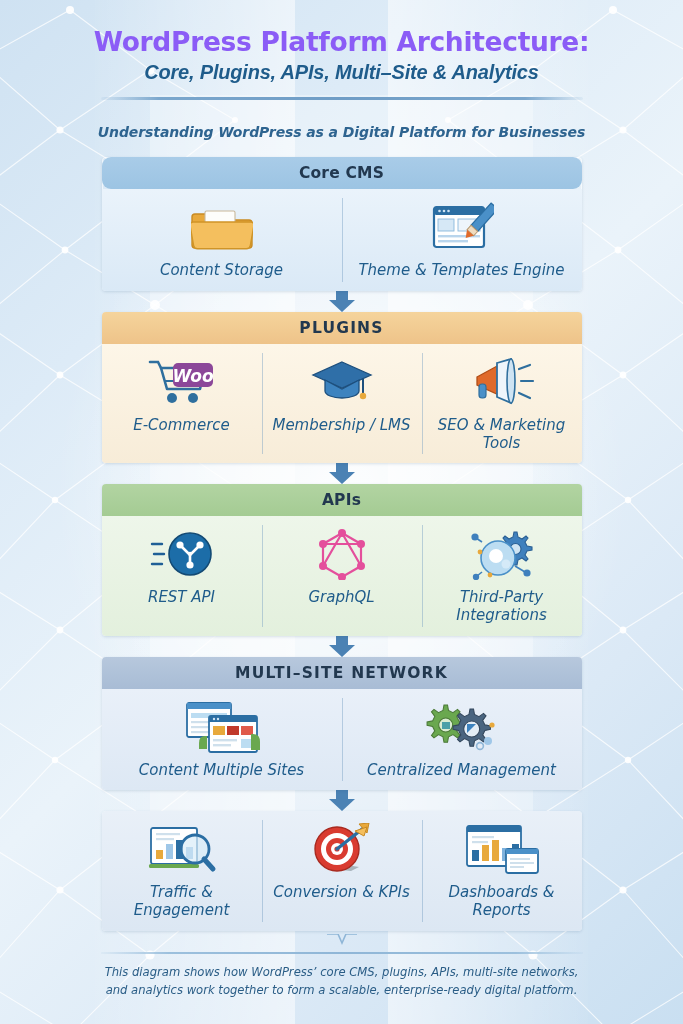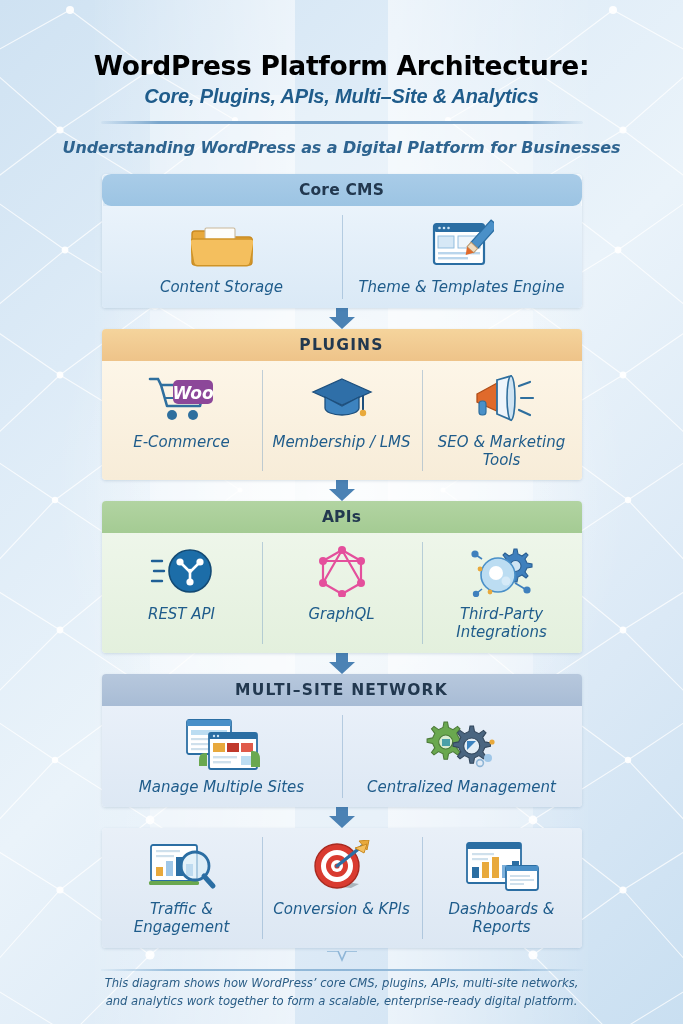--- a/index.html
+++ b/index.html
@@ -17,35 +17,35 @@
   
   #bg-mesh { position: absolute; inset: 0; width: 683px; height: 1024px; z-index: 0; }
 
   
   .page { position: relative; z-index: 2; width: 683px; height: 1024px; }
 
   
   .header { padding-top: 26px; text-align: center; }
   .title-1 {
     font-family: "DejaVu Sans", sans-serif;
-    font-size: 26.5px; font-weight: bold; color: #000000;
-    letter-spacing: -0.3px; line-height: 1.18; margin-top: 24px;
+    font-size: 26.5px; font-weight: bold; color: #8b5cf6;
+    letter-spacing: -0.3px; line-height: 1.18;
   }
   .title-2 {
     font-family: Liberation Sans, sans-serif;
     font-size: 20px; font-weight: bold; color: #1f5c8b;
     font-style: italic; letter-spacing: -0.2px; margin-top: 4px;
   }
   .title-rule {
     width: 482px; height: 3px; margin: 13px auto 0;
     background: linear-gradient(to right, rgba(140,180,215,0.12), #7ba7cd 12%, #6f9dc6 50%, #7ba7cd 88%, rgba(140,180,215,0.12));
     border-radius: 2px;
   }
   .subtitle {
-    margin-top: 14px; font-size: 16px; font-style: italic; font-weight: bold;
+    margin-top: 24px; font-size: 14px; font-style: italic; font-weight: bold;
     color: #2e6490; letter-spacing: -0.1px;
   }
 
   
   .stack { position: relative; width: 480px; margin: 17px auto 0; }
 
   .section {
     position: relative; width: 480px;
     border-radius: 4px; overflow: hidden;
     box-shadow: 0 1px 3px rgba(40,80,120,0.16), 0 0 0 1px rgba(255,255,255,0.55) inset;
@@ -91,21 +91,21 @@
   .arrow { height: 21px; display: flex; align-items: center; justify-content: center; }
   .arrow svg { display: block; }
 
   
   .foot-notch { display: flex; justify-content: center; margin-top: 3px; }
   .foot-rule {
     width: 482px; height: 2px; margin: 6px auto 0;
     background: linear-gradient(to right, rgba(150,190,220,0.1), #9cc0dd 14%, #8fb6d7 50%, #9cc0dd 86%, rgba(150,190,220,0.1));
   }
   .footnote {
-    margin-top: 4px; text-align: center;
+    margin-top: 10px; text-align: center;
     font-size: 11.6px; font-style: italic; color: #2a5d86; line-height: 1.55;
   }
   .brand {
     margin-top: 24px; display: flex; align-items: center; justify-content: center; gap: 11px;
   }
   .brand-name {
     font-size: 25px; font-weight: bold; color: #15161a; letter-spacing: -0.6px;
   }
 </style>
 </head>
@@ -423,21 +423,21 @@
                 </g>
               <g fill="#cfe0ec">
                   <rect x="30" y="39" width="24" height="2.4"></rect>
                   <rect x="30" y="44" width="18" height="2.4"></rect>
                 </g>
               <rect x="58" y="39" width="12" height="9" fill="#bcddf2"></rect>
               <path d="M22 36 q-6 0 -6 7 v6 h8 v-13 z" fill="#6aa84f"></path>
               <path d="M70 34 q7 0 7 8 v8 h-9 v-16 z" fill="#6aa84f"></path>
             </svg>
           </div>
-          <div class="cell-label">Manage Multiple Sites</div>
+          <div class="cell-label">Content Multiple Sites</div>
         </div>
 
         <div class="cell">
           <div class="icon-wrap">
             <svg width="76" height="52" viewBox="0 0 76 52">
               <g fill="#6aa84f" stroke="#4c7a38" stroke-width="1.1">
                 <path d="M20 4 l3.5 0 1 5.5 4.5 2.2 4.5-3.3 2.5 2.5 -3.3 4.5 2.2 4.5 5.5 1 0 3.5 -5.5 1 -2.2 4.5 3.3 4.5 -2.5 2.5 -4.5-3.3 -4.5 2.2 -1 5.5 -3.5 0 -1-5.5 -4.5-2.2 -4.5 3.3 -2.5-2.5 3.3-4.5 -2.2-4.5 -5.5-1 0-3.5 5.5-1 2.2-4.5 -3.3-4.5 2.5-2.5 4.5 3.3 4.5-2.2 z"></path>
                 <circle cx="21.7" cy="24" r="7" fill="#d9ecd2"></circle>
               </g>
               <g fill="#4a6580" stroke="#33475c" stroke-width="1.1">

